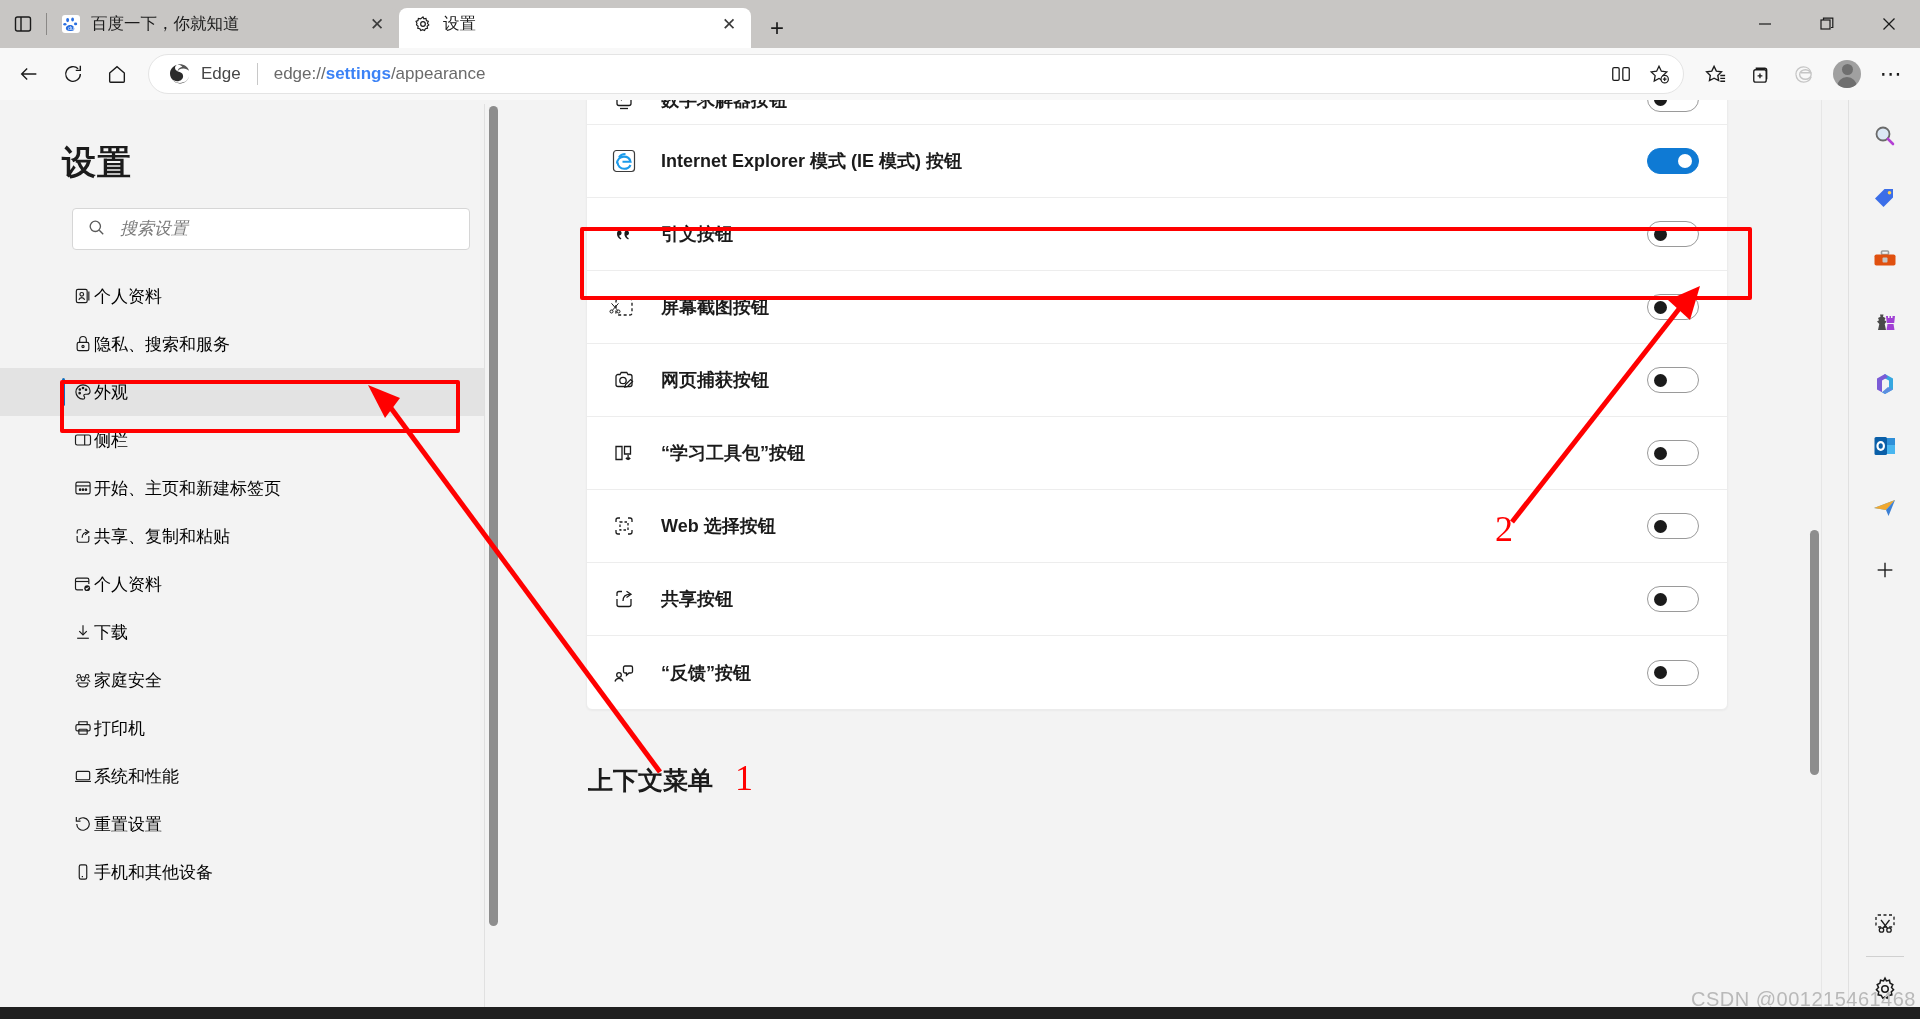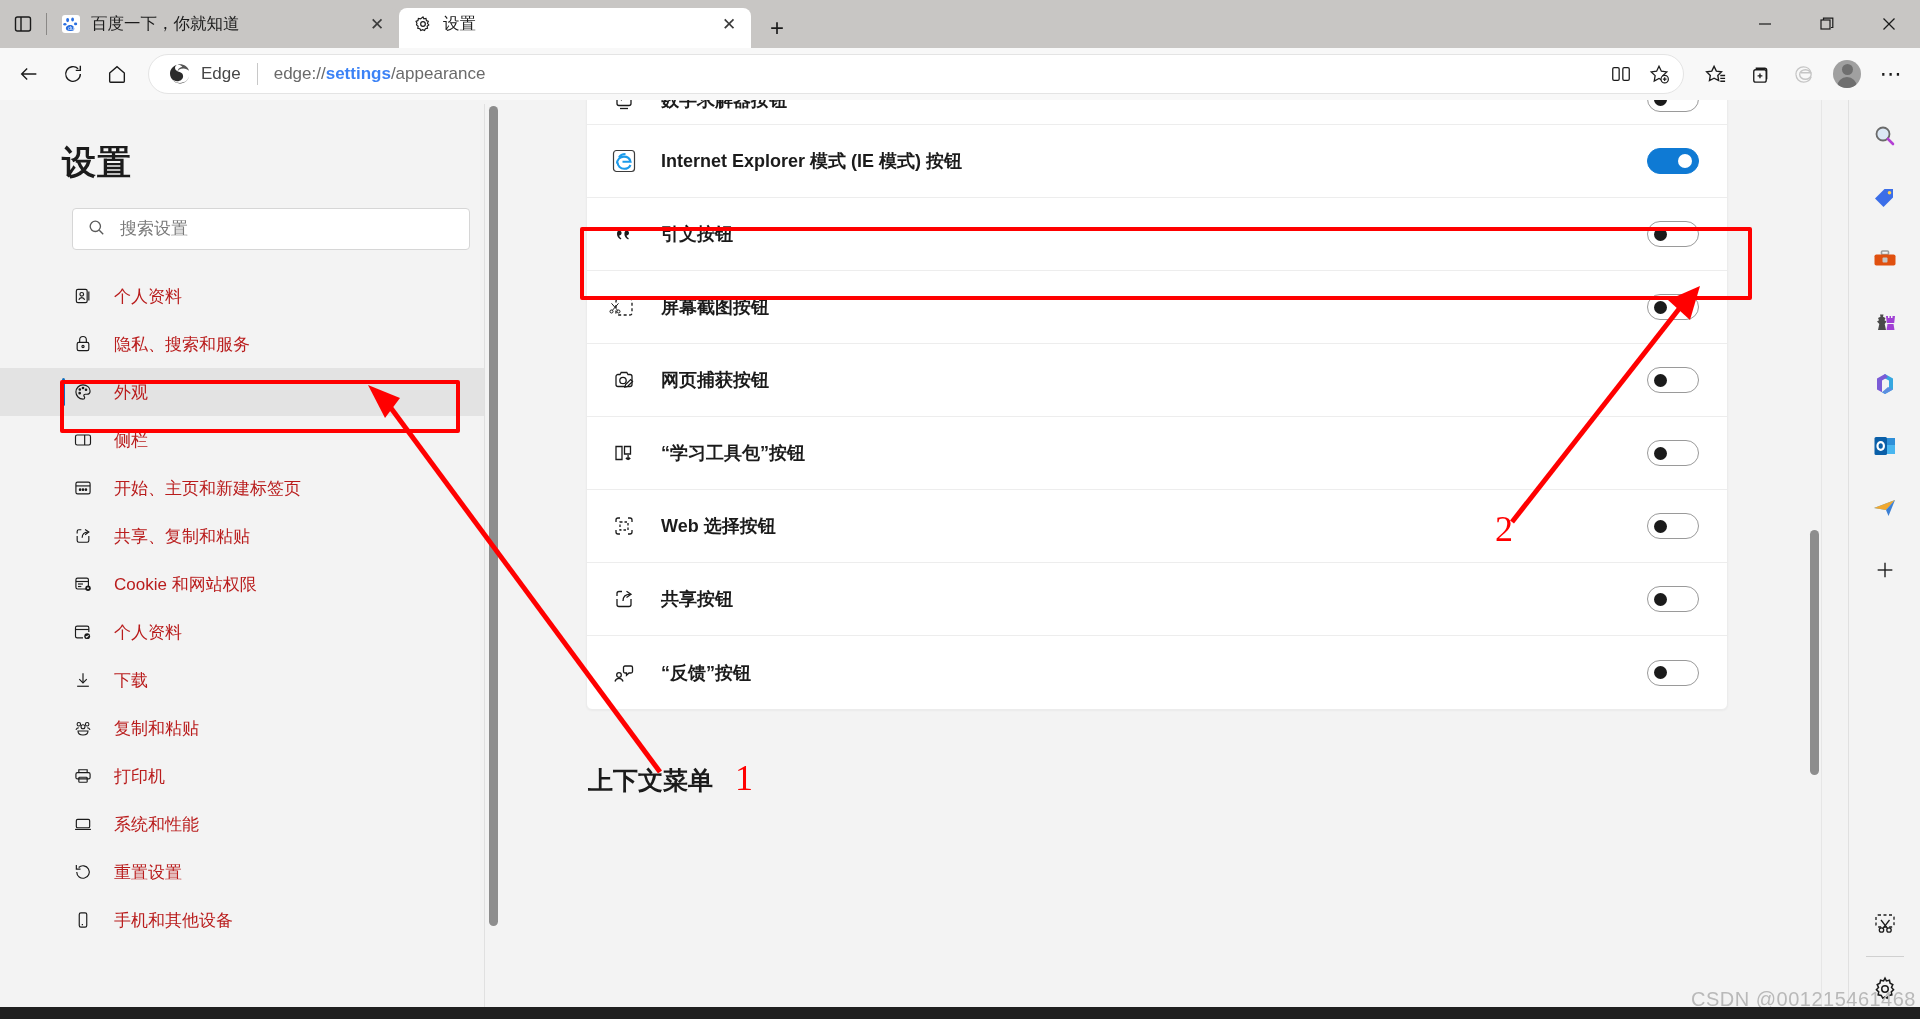--- a/index.html
+++ b/index.html
@@ -144,30 +144,30 @@
     border: 1px solid #d6d6d6;
     border-radius: 4px;
     display: flex; align-items: center;
     padding: 0 14px;
     gap: 14px;
   }
   .search-input {
     border: none; outline: none; background: transparent;
     font-size: 17px; color: #1b1b1b; flex: 1;
     font-family: "Liberation Sans", sans-serif;
+    font-style: italic;
   }
   .search-input::placeholder { color: #7a7a7a; }
   .nav-list { margin-top: 22px; }
   .nav-item {
     display: flex; align-items: center;
     height: 48px;
     padding-left: 72px;
-    gap: 20px;
     position: relative;
-    color: #b91c1c;
+    color: #000000;
   }
   .nav-item.selected { background: #e3e3e3; }
   .nav-item.selected::before {
     content: ""; position: absolute; left: 62px; top: 10px;
     width: 3px; height: 28px; background: #0f6cbd; border-radius: 2px;
   }
   .nav-icon { width: 22px; height: 22px; flex: none; display:flex; align-items:center; justify-content:center; }
   .nav-label { font-size: 17px; white-space: nowrap; }
   .sidebar-scrollbar {
     position: absolute; right: 0px; top: 4px;
@@ -509,33 +509,20 @@
             <svg width="20" height="20" viewBox="0 0 24 24" fill="none" stroke="#1b1b1b" stroke-width="1.4">
               <path d="M5 9V6.5a2 2 0 0 1 2-2h3"></path>
                 <path d="M5 12v5.5a2 2 0 0 0 2 2h10a2 2 0 0 0 2-2V12"></path>
               <path d="M11 14c0-4 2.5-6.5 7-6.8"></path>
                 <path d="M14.5 4.2L19 7.3l-4.5 3.2"></path>
             </svg>
           </span>
           <span class="nav-label">共享、复制和粘贴</span>
         </div>
 
-        <div class="nav-item">
-          <span class="nav-icon">
-            <svg width="20" height="20" viewBox="0 0 24 24" fill="none" stroke="#1b1b1b" stroke-width="1.4">
-              <rect x="3.5" y="5" width="15" height="13" rx="2"></rect>
-                <line x1="3.5" y1="9" x2="18.5" y2="9"></line>
-              <line x1="6" y1="12" x2="12" y2="12"></line>
-                <line x1="6" y1="15" x2="10" y2="15"></line>
-              <circle cx="18" cy="17" r="3.3" fill="#1b1b1b" stroke="none"></circle>
-              <circle cx="18" cy="17" r="1.1" fill="#f3f3f3" stroke="none"></circle>
-            </svg>
-          </span>
-          <span class="nav-label">Cookie 和网站权限</span>
-        </div>
 
         <div class="nav-item">
           <span class="nav-icon">
             <svg width="20" height="20" viewBox="0 0 24 24" fill="none" stroke="#1b1b1b" stroke-width="1.4">
               <path d="M19 12V7a2 2 0 0 0-2-2H5a2 2 0 0 0-2 2v10a2 2 0 0 0 2 2h7"></path>
                 <line x1="3" y1="9" x2="19" y2="9"></line>
               <circle cx="17" cy="17" r="3.5" fill="#1b1b1b" stroke="none"></circle>
               <path d="M15.5 17l1 1.2 2.2-2.3" stroke="#f3f3f3" stroke-width="1.3"></path>
             </svg>
           </span>
@@ -557,21 +544,21 @@
           <span class="nav-icon">
             <svg width="20" height="20" viewBox="0 0 24 24" fill="none" stroke="#1b1b1b" stroke-width="1.3">
               <circle cx="7" cy="7.5" r="2.1"></circle>
                 <circle cx="17" cy="7.5" r="2.1"></circle>
                 <circle cx="12" cy="10.5" r="2.4"></circle>
               <path d="M3.5 14c.8-1.6 2-2.4 3.5-2.4"></path>
                 <path d="M20.5 14c-.8-1.6-2-2.4-3.5-2.4"></path>
               <path d="M6 15.5c0 3 2.7 4.8 6 4.8s6-1.8 6-4.8z"></path>
             </svg>
           </span>
-          <span class="nav-label">复制和粘贴</span>
+          <span class="nav-label">家庭安全</span>
         </div>
 
 
         <div class="nav-item">
           <span class="nav-icon">
             <svg width="20" height="20" viewBox="0 0 24 24" fill="none" stroke="#1b1b1b" stroke-width="1.4">
               <path d="M7 8V4.5h10V8"></path>
                 <rect x="3.5" y="8" width="17" height="7.5" rx="1.8"></rect>
               <rect x="7" y="13.5" width="10" height="6" rx="1"></rect>
             </svg>

